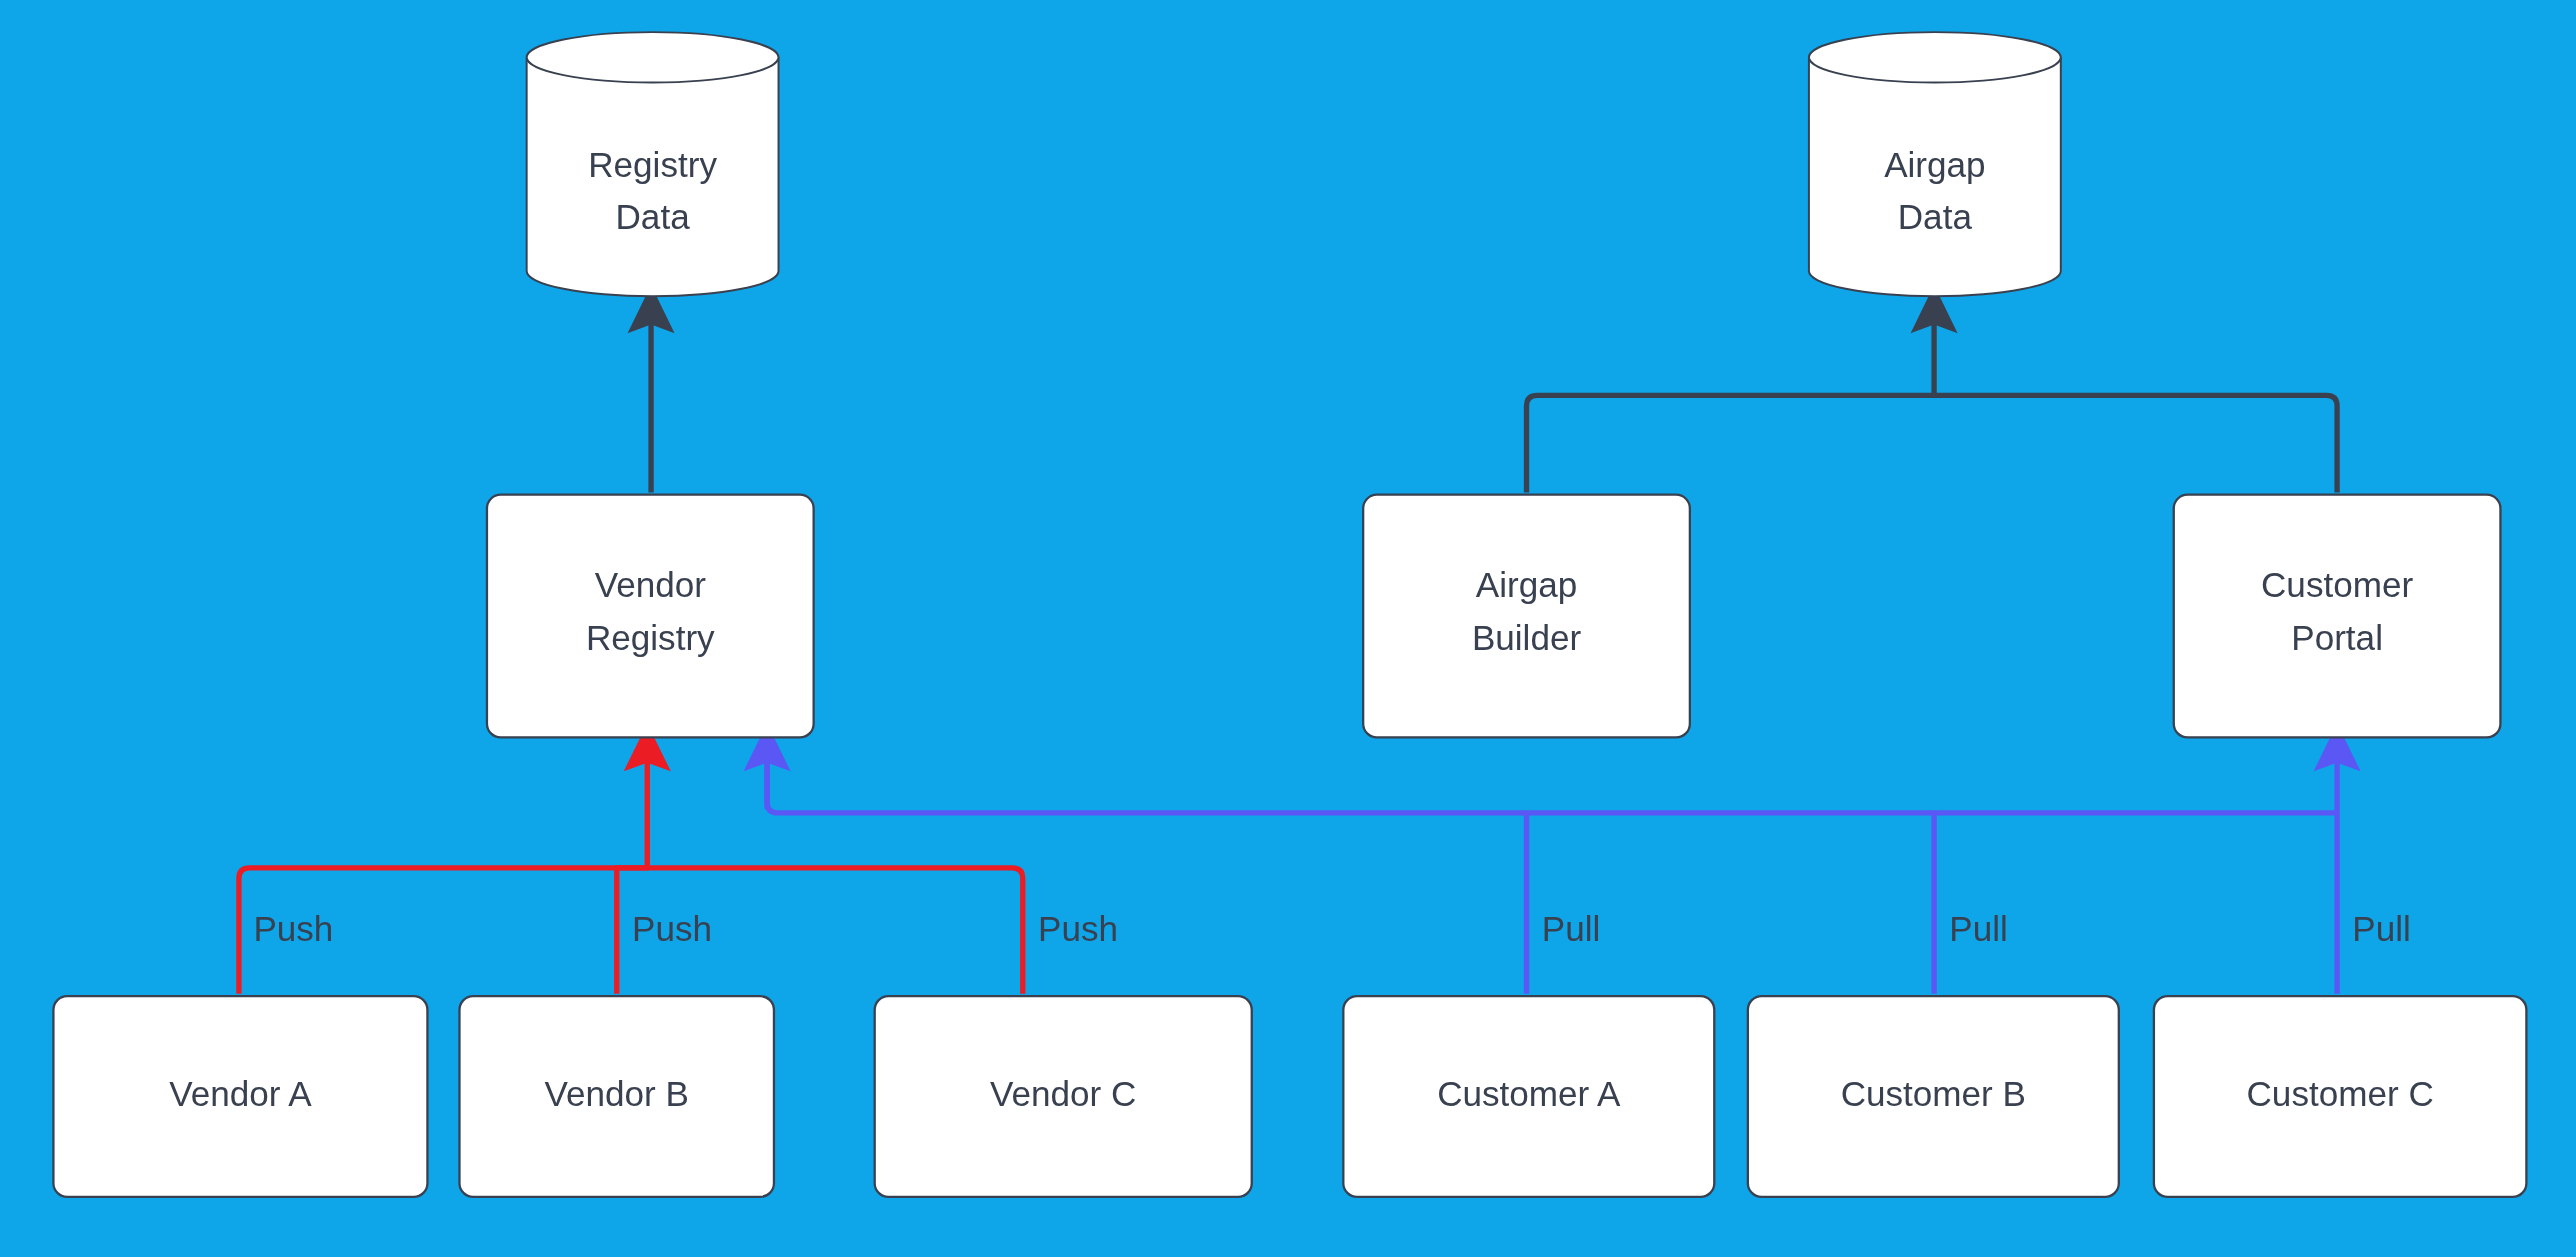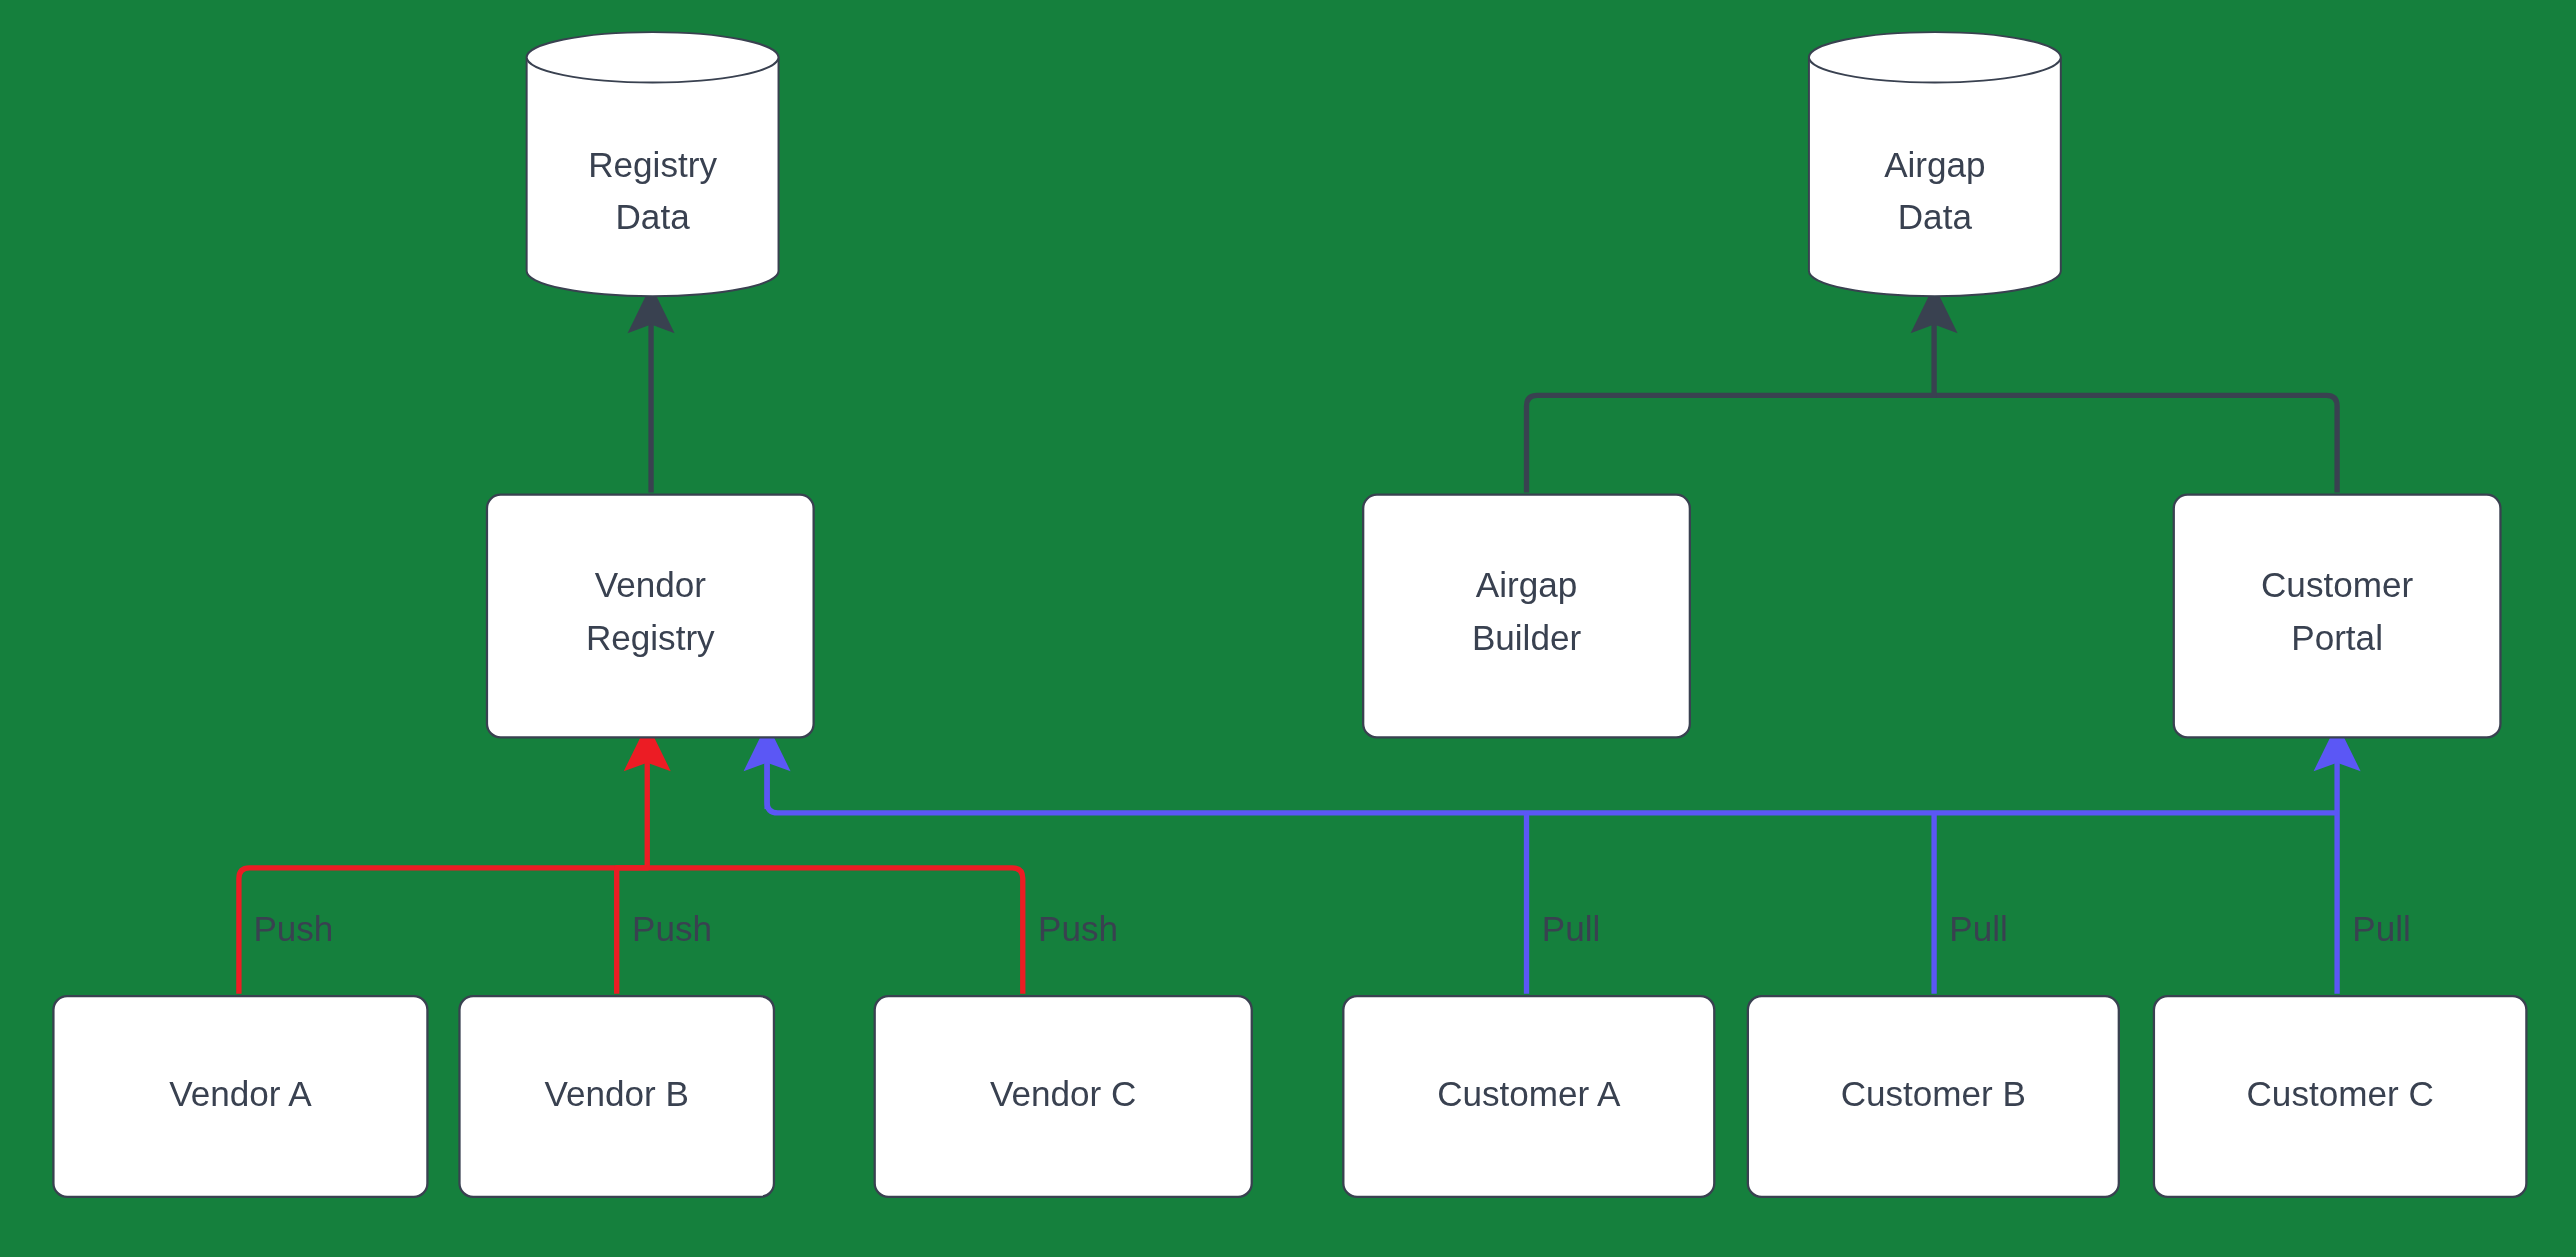--- a/index.html
+++ b/index.html
@@ -10,21 +10,21 @@
   body {
     width: 2576px;
     height: 1258px;
     font-family: "Liberation Sans", sans-serif;
     overflow: hidden;
   }
   #diagram-root {
     position: relative;
     width: 2576px;
     height: 1258px;
-    background: #15803d;
+    background: #0ea5e9;
   }
   svg#diagram-canvas {
     display: block;
     width: 2576px;
     height: 1258px;
   }
   .node-shape {
     fill: #ffffff;
     stroke: #394150;
     stroke-width: 3;

